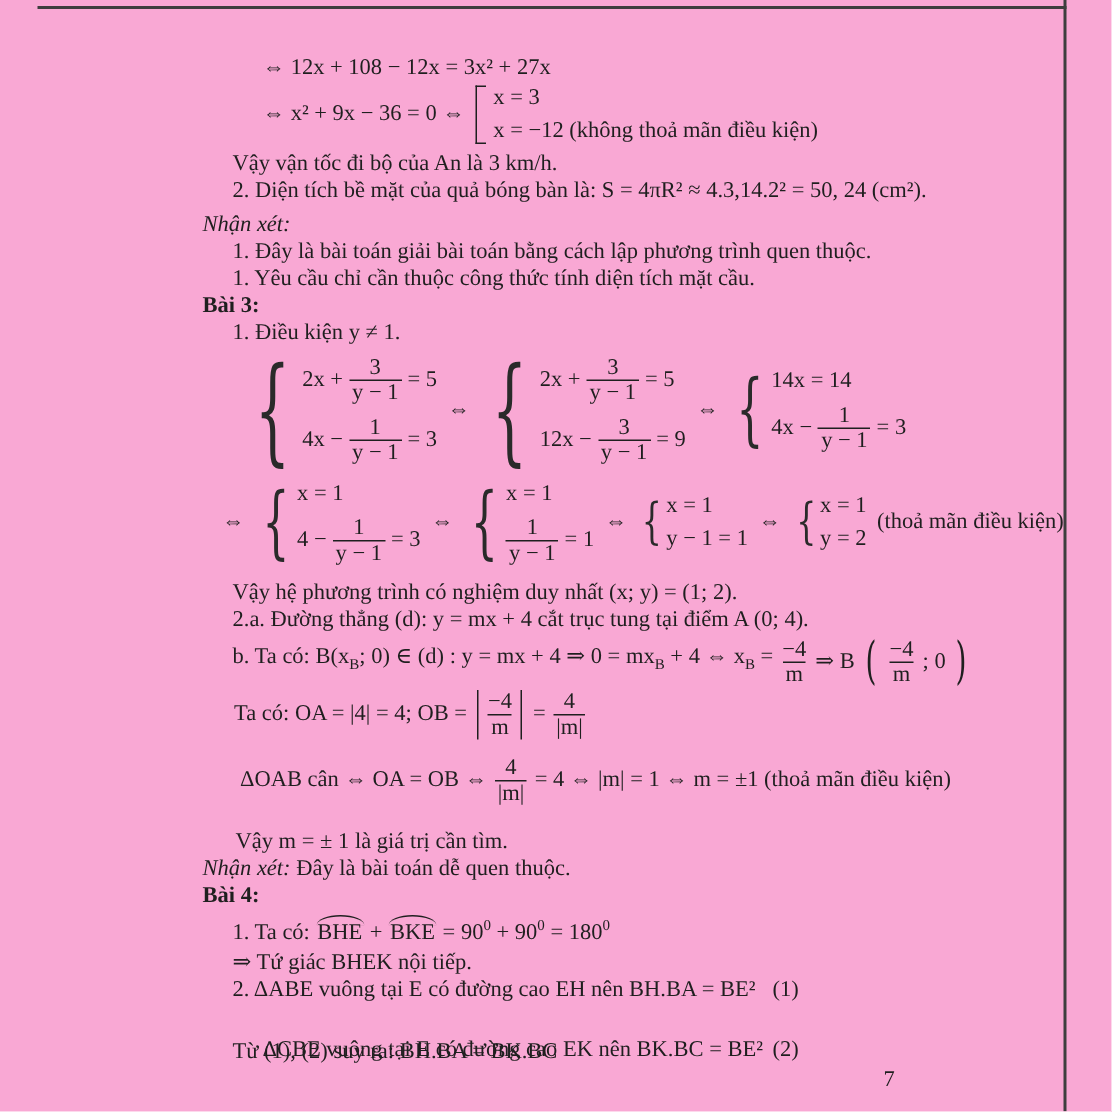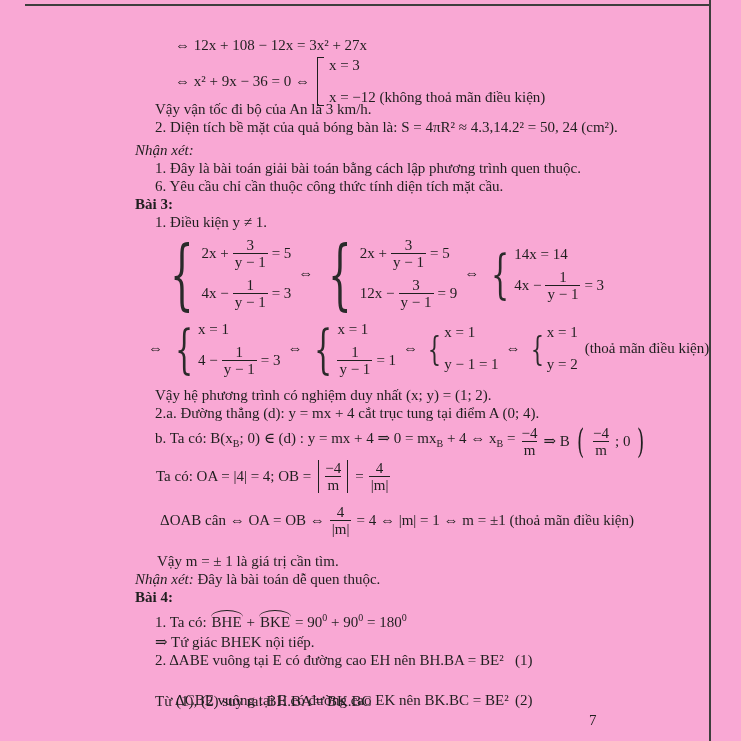--- a/index.html
+++ b/index.html
@@ -9,21 +9,21 @@
   .rightline{position:absolute;left:709px;top:0;width:2px;height:741px;background:#3e3e3e;}
   .ln{position:absolute;white-space:nowrap;font-size:15px;line-height:19px;}
   .it{font-style:italic}
   .bd{font-weight:700}
   .disp{display:flex;align-items:center;gap:7px;}
   .bl{display:flex;align-items:flex-end;gap:4px;}
   .row{display:flex;align-items:center;gap:4px;justify-content:flex-end;}
   .rows{display:flex;flex-direction:column;align-items:flex-start;}
   .g8 > * + *{margin-top:7px}
   .g5 > * + *{margin-top:5px}
-  .g3 > * + *{margin-top:13px}
+  .g3 > * + *{margin-top:3px}
   .fr{display:inline-flex;flex-direction:column;align-items:center;line-height:16px;text-align:center;}
   .fr .n{padding:0 2px;}
   .fr .d{border-top:1.1px solid #1f1f1f;padding:0 2px;}
   .sys{display:flex;align-items:center;}
   .brace{display:inline-block;line-height:1;font-family:"DejaVu Serif",serif;color:#2a2a2a;}
   .b-lg{font-size:62px;transform:scale(0.60,1.25);}
   .b-md{font-size:44px;transform:scale(0.65,1.20);}
   .b-sm{font-size:30px;transform:scale(0.70,1.10);}
   .sqb{align-self:stretch;width:6px;border:1.6px solid #1f1f1f;border-right:none;margin:1px 5px 1px 0;}
   .babs{display:flex;align-items:center;border-left:1.3px solid #1f1f1f;border-right:1.3px solid #1f1f1f;padding:0 4px;margin:0 2px;}
@@ -60,21 +60,21 @@
             <span>x = −12 (không thoả mãn điều kiện)</span>
           </span>
       </span>
     </span>
   </div>
 
   <div class="ln" style="top:100px;left:155px"><span>Vậy vận tốc đi bộ của An là 3 km/h.</span></div>
   <div class="ln" style="top:118px;left:155px"><span>2. Diện tích bề mặt của quả bóng bàn là:  S = 4πR² ≈ 4.3,14.2² = 50, 24 (cm²).</span></div>
   <div class="ln it" style="top:141px;left:135px"><span>Nhận xét:</span></div>
   <div class="ln" style="top:159px;left:155px"><span>1. Đây là bài toán giải bài toán bằng cách lập phương trình quen thuộc.</span></div>
-  <div class="ln" style="top:177px;left:155px"><span>6. Yêu cầu chỉ cần thuộc công thức tính diện tích mặt cầu.</span></div>
+  <div class="ln" style="top:177px;left:155px"><span>1. Yêu cầu chỉ cần thuộc công thức tính diện tích mặt cầu.</span></div>
   <div class="ln bd" style="top:195px;left:135px"><span>Bài 3:</span></div>
   <div class="ln" style="top:213px;left:155px"><span>1. Điều kiện y ≠ 1.</span></div>
 
   <div class="ln disp" style="top:237px;left:162px">
     <span class="sys">
       <span class="brace b-lg">{</span>
       <span class="rows g8">
         <span class="row">
           <span>2x +</span>
           <span class="fr">

